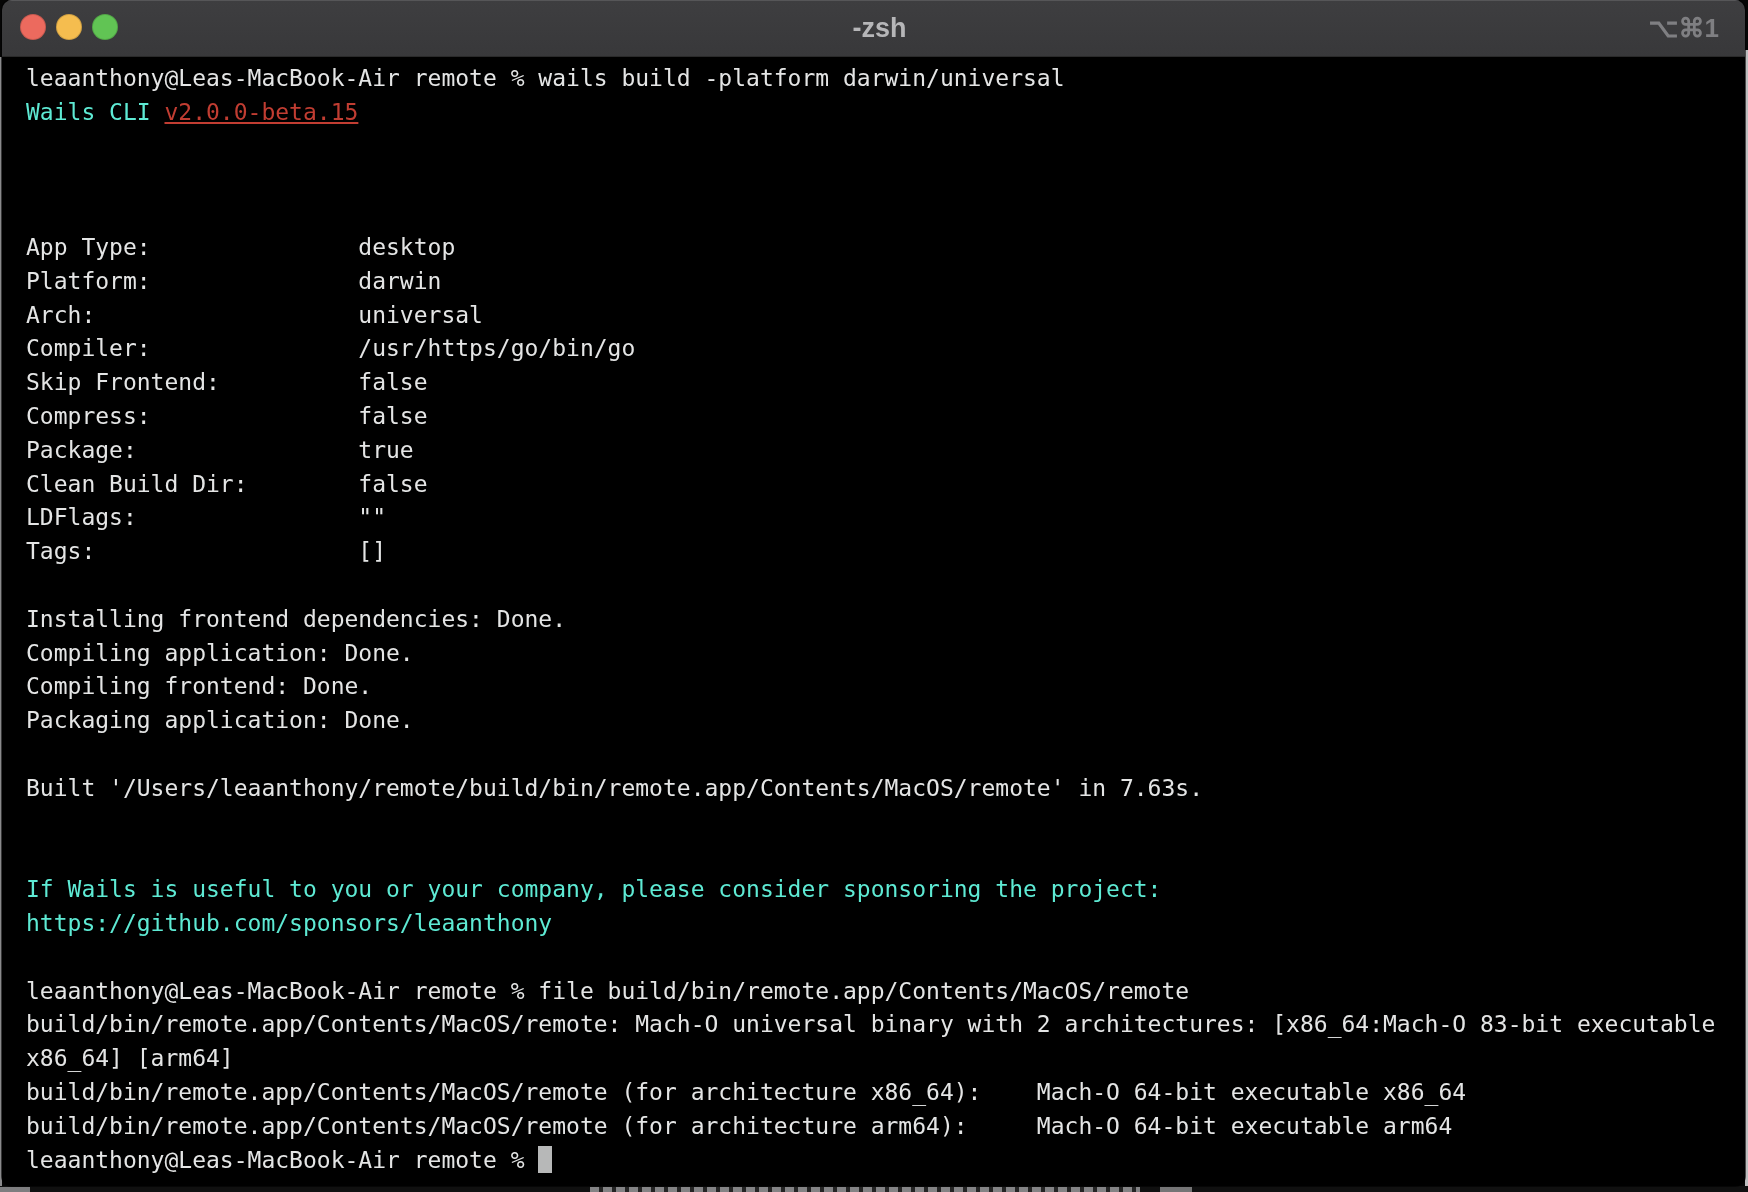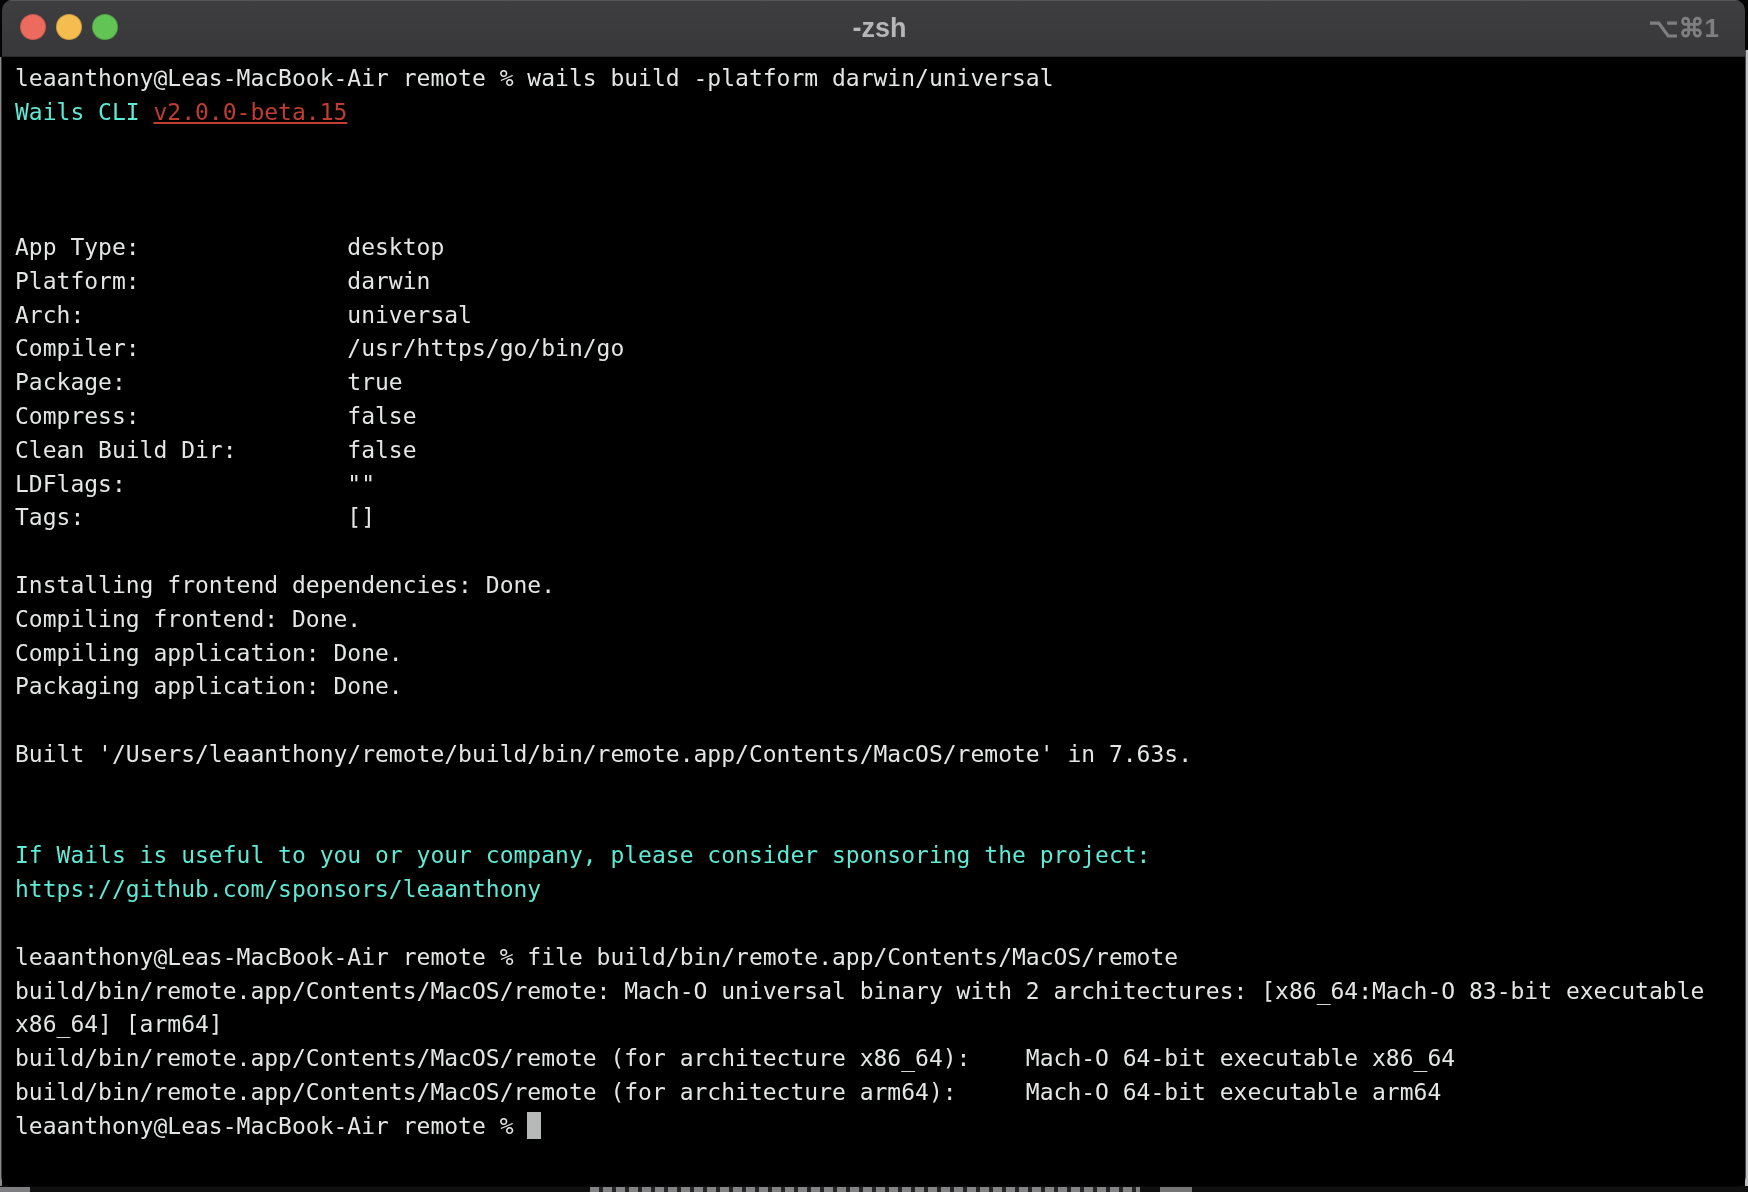--- a/index.html
+++ b/index.html
@@ -30,21 +30,21 @@
   .light.green{background:#61c454;}
   .title{position:absolute;left:12px;right:0;top:0;height:57px;line-height:57px;
          text-align:center;color:#b6b6b8;font-weight:bold;font-size:27px;
          font-family:"Liberation Sans", sans-serif;}
   .shortcut{position:absolute;right:26px;top:0;height:57px;line-height:57px;
             color:#7f7f82;font-size:26px;font-weight:bold;
             font-family:"Liberation Sans", sans-serif;}
 
   
   .screen{position:absolute;top:57px;left:0;right:0;bottom:0;background:#000;
-          padding:5px 0 0 13px;cursor:text;}
+          padding:5px 0 0 24px;cursor:text;}
   .line{height:33.8px;line-height:33.8px;font-size:23px;white-space:pre;
         color:#e4e5e5;letter-spacing:0;}
   .yellow{color:#5eead4;}
   .red{color:#c13d32;text-decoration:underline;}
   .cursor{display:inline-block;width:14px;height:27px;background:#b7b8b8;
           vertical-align:middle;margin-top:-4px;}
 </style>
 </head>
 <body>
 
@@ -71,29 +71,30 @@
     <div class="screen">
       <div class="line"><span>leaanthony@Leas-MacBook-Air remote % wails build -platform darwin/universal</span></div>
       <div class="line"><span class="yellow">Wails CLI </span><span class="red">v2.0.0-beta.15</span></div>
       <div class="line"></div>
       <div class="line"></div>
       <div class="line"></div>
       <div class="line">App Type:               desktop</div>
       <div class="line">Platform:               darwin</div>
       <div class="line">Arch:                   universal</div>
       <div class="line">Compiler:               /usr/https/go/bin/go</div>
+      <div class="line">Skip Frontend:          false</div>
+      <div class="line">Compress:               false</div>
       <div class="line">Package:                true</div>
-      <div class="line">Compress:               false</div>
       <div class="line">Clean Build Dir:        false</div>
       <div class="line">LDFlags:                ""</div>
       <div class="line">Tags:                   []</div>
       <div class="line"></div>
       <div class="line">Installing frontend dependencies: Done.</div>
+      <div class="line">Compiling application: Done.</div>
       <div class="line">Compiling frontend: Done.</div>
-      <div class="line">Compiling application: Done.</div>
       <div class="line">Packaging application: Done.</div>
       <div class="line"></div>
       <div class="line">Built '/Users/leaanthony/remote/build/bin/remote.app/Contents/MacOS/remote' in 7.63s.</div>
       <div class="line"></div>
       <div class="line"></div>
       <div class="line yellow">If Wails is useful to you or your company, please consider sponsoring the project:</div>
       <div class="line yellow">https://github.com/sponsors/leaanthony</div>
       <div class="line"></div>
       <div class="line"><span>leaanthony@Leas-MacBook-Air remote % file build/bin/remote.app/Contents/MacOS/remote</span></div>
       <div class="line">build/bin/remote.app/Contents/MacOS/remote: Mach-O universal binary with 2 architectures: [x86_64:Mach-O 83-bit executable</div>

